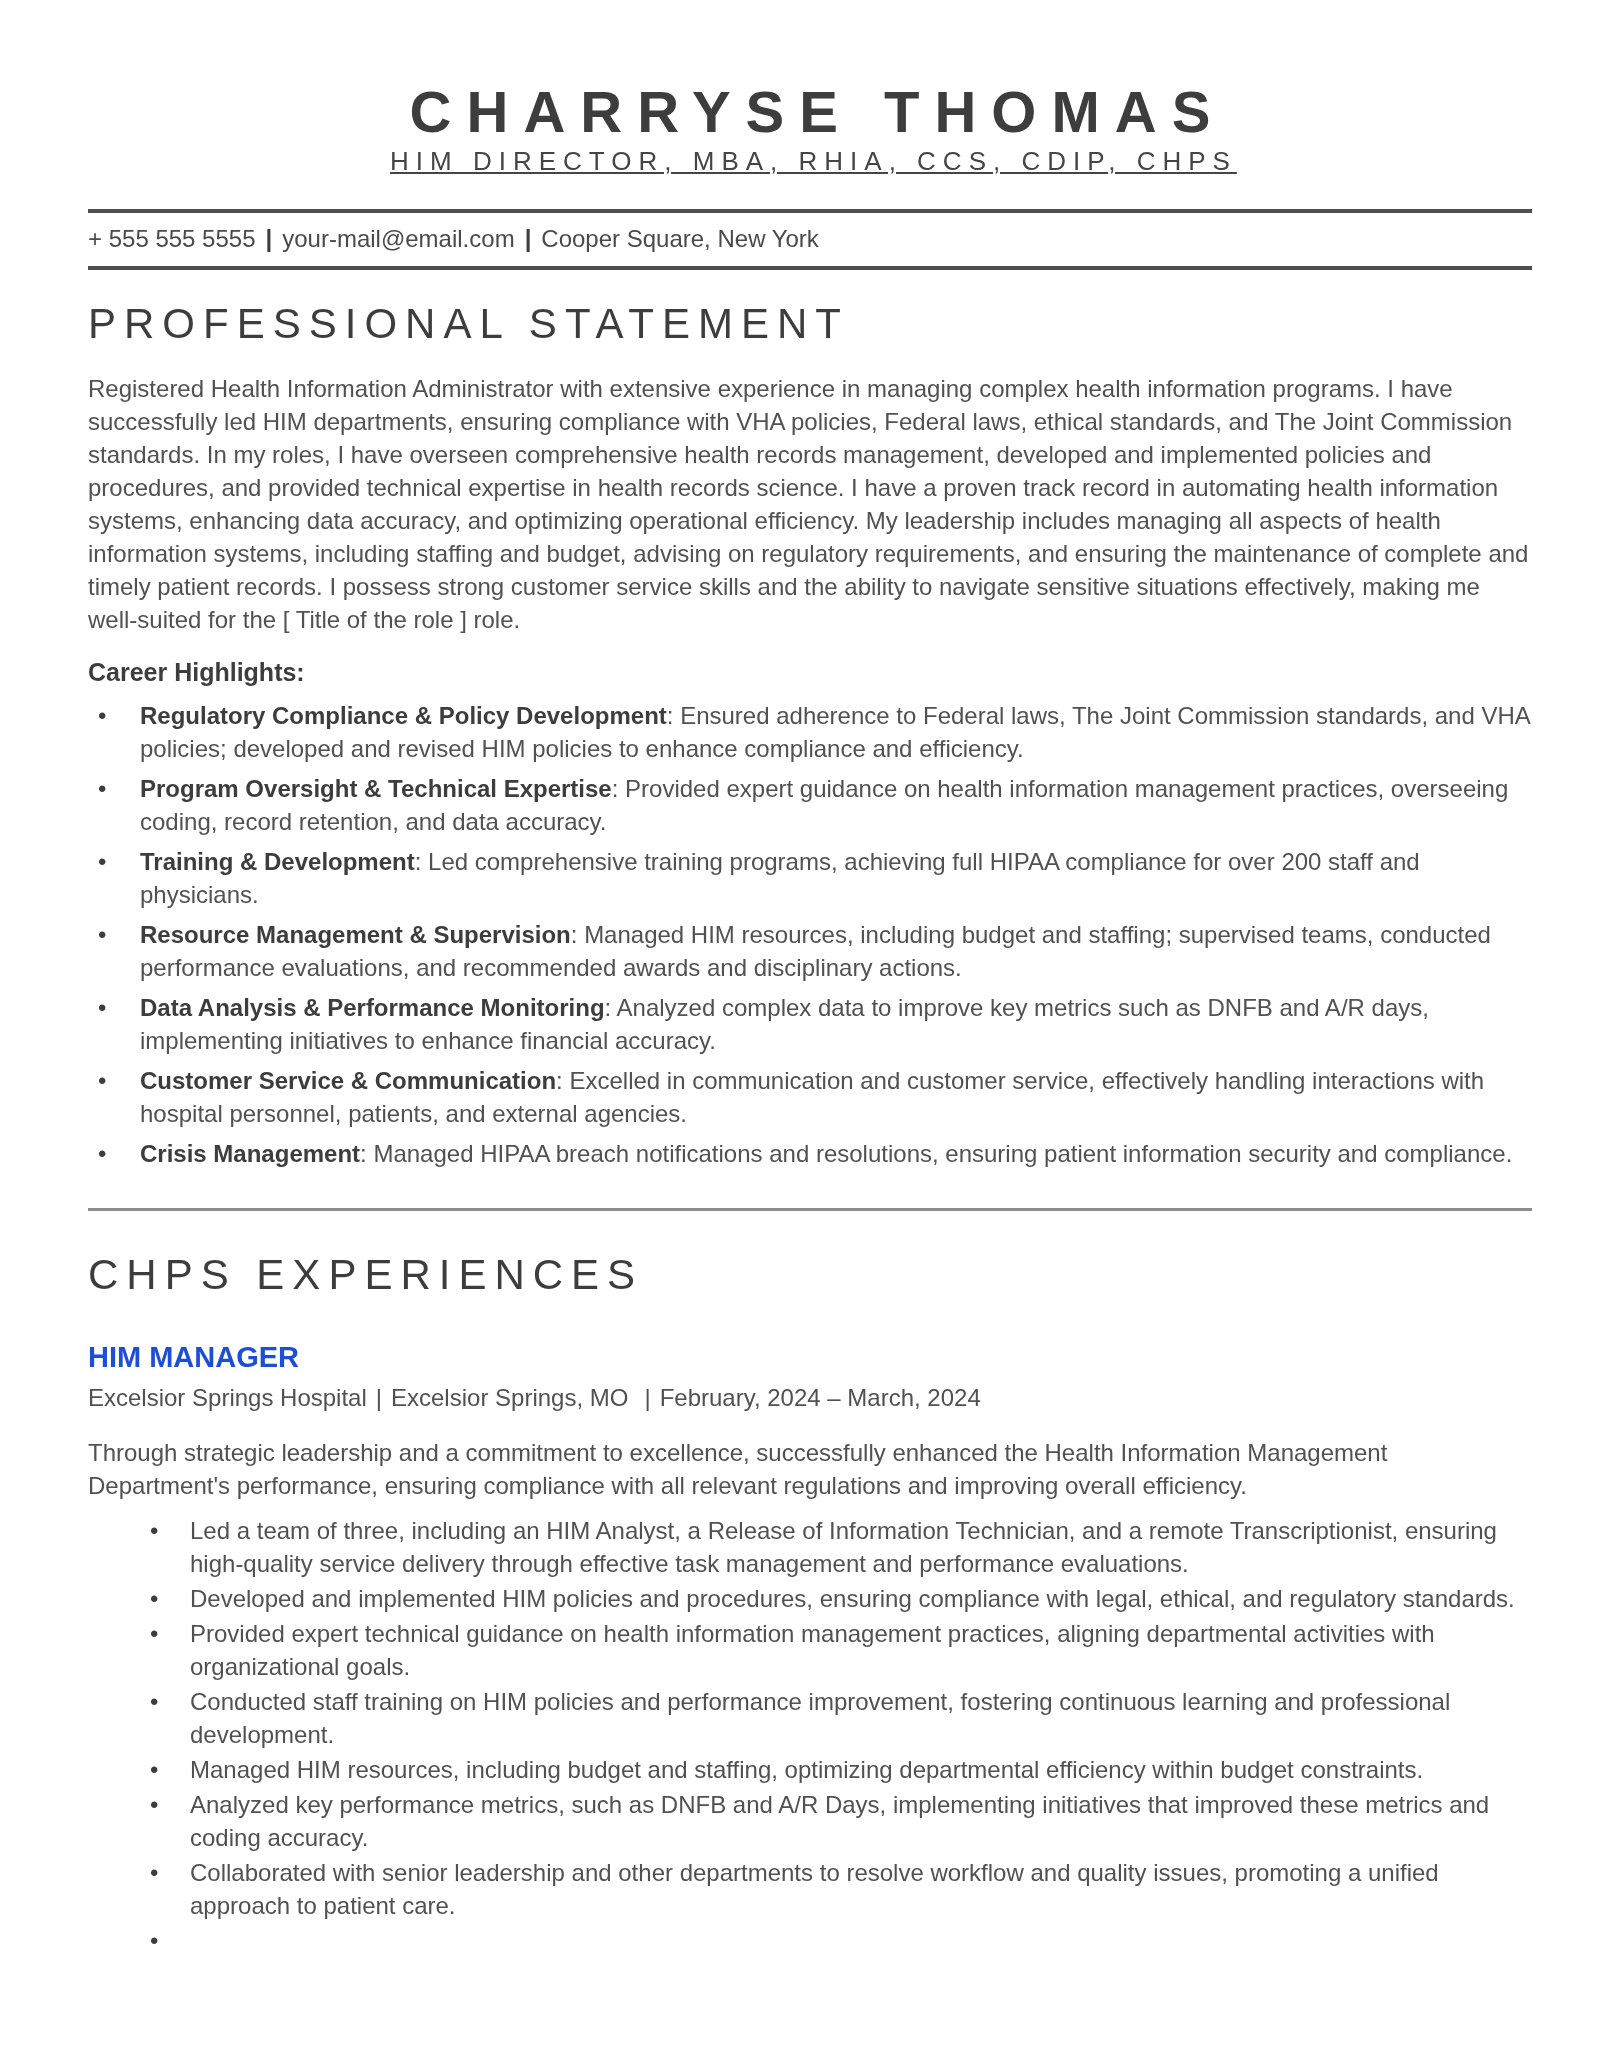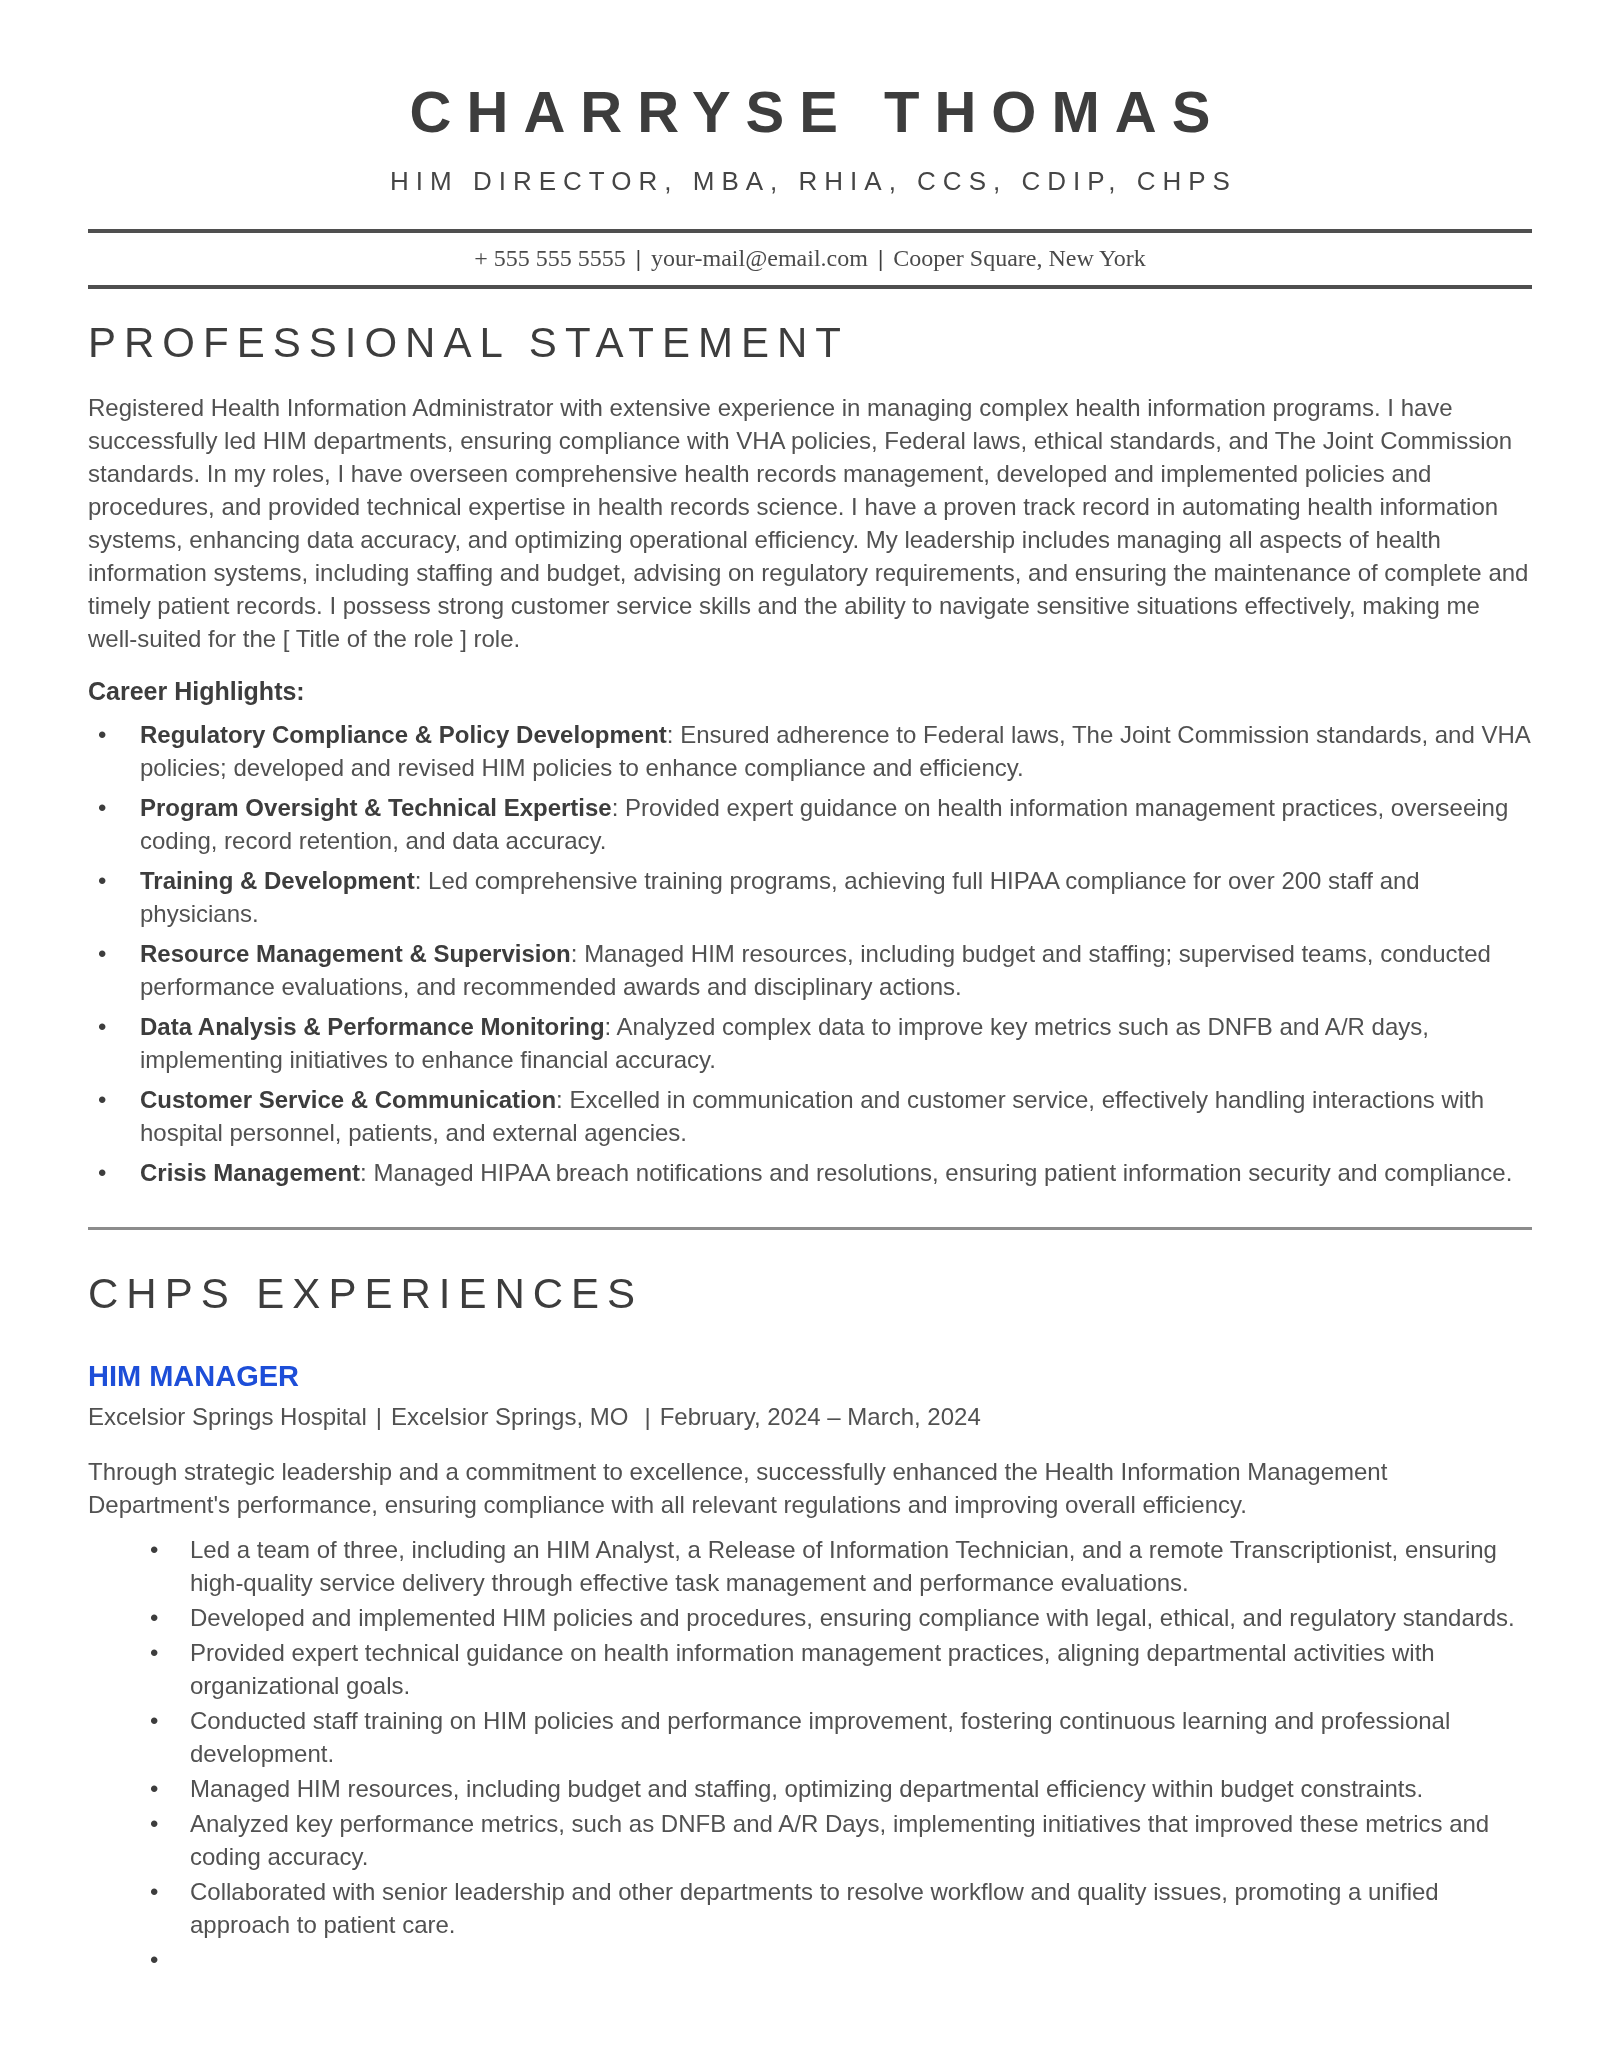--- a/index.html
+++ b/index.html
@@ -18,38 +18,38 @@
     margin: 0;
     text-align: center;
     font-size: 58px;
     line-height: 64px;
     font-weight: 700;
     letter-spacing: 15px;
     text-indent: 15px;
     color: #3d3d3d;
   }
   .subtitle {
-    margin-top: 22px;
+    margin-top: 2px;
     text-align: center;
     font-size: 26px;
     letter-spacing: 7px;
     text-indent: 7px;
     color: #454545;
+    text-decoration: underline;
   }
   .rule-dark {
     height: 4px;
     background: #4f4f4f;
     margin-top: 32px;
   }
   .contact {
-    text-align: center;
+    text-align: left;
     font-size: 24px;
     color: #4a4a4a;
     padding: 12px 0 13px 0;
-    font-family: Liberation Serif, serif;
   }
   .contact .sep {
     font-weight: 700;
     margin: 0 10px;
     color: #3d3d3d;
   }
   .rule-dark.bottom { margin-top: 0; }
 
   
   .section-heading {

